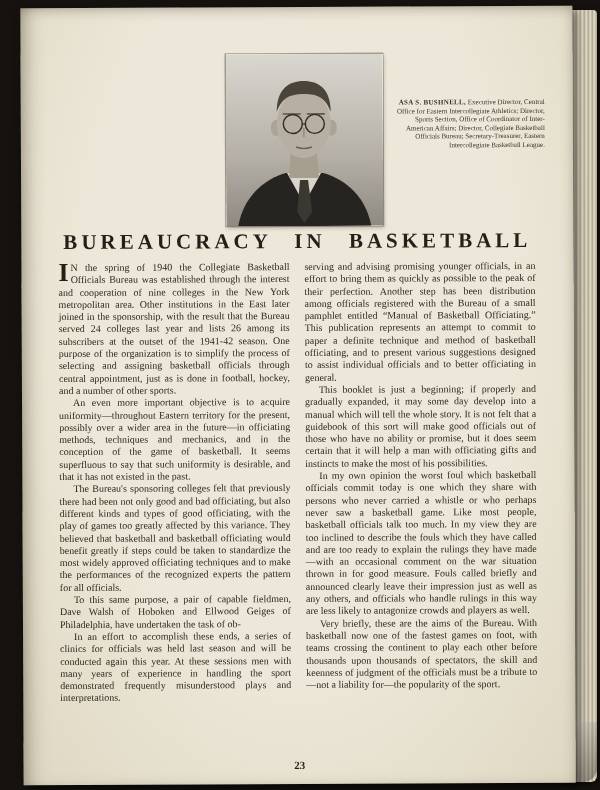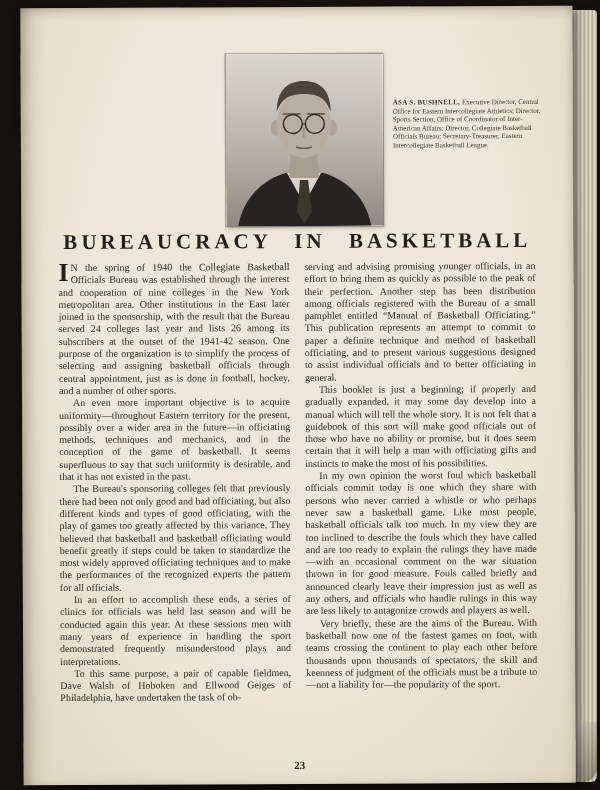--- a/index.html
+++ b/index.html
@@ -38,21 +38,21 @@
   .photo{
     position:absolute;left:205px;top:47px;width:157px;height:172px;
     box-shadow:0 0 0 1px rgba(40,32,20,.35), 1px 2px 4px rgba(40,32,20,.3);
     overflow:hidden;
   }
   .photo svg{display:block;}
 
   .caption{
     position:absolute;left:372px;top:92px;width:152px;
     font-size:7px;line-height:8.6px;color:#3a332a;
-    text-align:left;
+    text-align:right;
   }
   .caption .caption-name{font-weight:bold;letter-spacing:.3px;}
 
   .title{
     position:absolute;left:0;right:0;top:222px;margin:0;
     text-align:center;
     font-size:21px;font-weight:bold;
     letter-spacing:4px;word-spacing:14px;
     color:#241f18;
   }
@@ -124,22 +124,22 @@
       <span class="caption-text">Executive Director, Central Office for Eastern Intercollegiate Athletics; Director, Sports Section, Office of Coordinator of Inter-American Affairs; Director, Collegiate Basketball Officials Bureau; Secretary-Treasurer, Eastern Intercollegiate Basketball League.</span>
     </div>
 
     <h1 class="title">BUREAUCRACY IN BASKETBALL</h1>
 
     <div class="columns">
       <div class="col">
         <p class="p first"><span class="dropcap">I</span><span>N the spring of 1940 the Collegiate Basketball Officials Bureau was established through the interest and cooperation of nine colleges in the New York metropolitan area. Other institutions in the East later joined in the sponsorship, with the result that the Bureau served 24 colleges last year and lists 26 among its subscribers at the outset of the 1941-42 season. One purpose of the organization is to simplify the process of selecting and assigning basketball officials through central appointment, just as is done in football, hockey, and a number of other sports.</span></p>
         <p class="p">An even more important objective is to acquire uniformity—throughout Eastern territory for the present, possibly over a wider area in the future—in officiating methods, techniques and mechanics, and in the conception of the game of basketball. It seems superfluous to say that such uniformity is desirable, and that it has not existed in the past.</p>
         <p class="p">The Bureau's sponsoring colleges felt that previously there had been not only good and bad officiating, but also different kinds and types of good officiating, with the play of games too greatly affected by this variance. They believed that basketball and basketball officiating would benefit greatly if steps could be taken to standardize the most widely approved officiating techniques and to make the performances of the recognized experts the pattern for all officials.</p>
+        <p class="p">To this same purpose, a pair of capable fieldmen, Dave Walsh of Hoboken and Ellwood Geiges of Philadelphia, have undertaken the task of ob-</p>
         <p class="p">In an effort to accomplish these ends, a series of clinics for officials was held last season and will be conducted again this year. At these sessions men with many years of experience in handling the sport demonstrated frequently misunderstood plays and interpretations.</p>
-        <p class="p">To this same purpose, a pair of capable fieldmen, Dave Walsh of Hoboken and Ellwood Geiges of Philadelphia, have undertaken the task of ob-</p>
       </div>
       <div class="col">
         <p class="p no-indent">serving and advising promising younger officials, in an effort to bring them as quickly as possible to the peak of their perfection. Another step has been distribution among officials registered with the Bureau of a small pamphlet entitled “Manual of Basketball Officiating.” This publication represents an attempt to commit to paper a definite technique and method of basketball officiating, and to present various suggestions designed to assist individual officials and to better officiating in general.</p>
         <p class="p">This booklet is just a beginning; if properly and gradually expanded, it may some day develop into a manual which will tell the whole story. It is not felt that a guidebook of this sort will make good officials out of those who have no ability or promise, but it does seem certain that it will help a man with officiating gifts and instincts to make the most of his possibilities.</p>
         <p class="p">In my own opinion the worst foul which basketball officials commit today is one which they share with persons who never carried a whistle or who perhaps never saw a basketball game. Like most people, basketball officials talk too much. In my view they are too inclined to describe the fouls which they have called and are too ready to explain the rulings they have made—with an occasional comment on the war situation thrown in for good measure. Fouls called briefly and announced clearly leave their impression just as well as any others, and officials who handle rulings in this way are less likely to antagonize crowds and players as well.</p>
         <p class="p">Very briefly, these are the aims of the Bureau. With basketball now one of the fastest games on foot, with teams crossing the continent to play each other before thousands upon thousands of spectators, the skill and keenness of judgment of the officials must be a tribute to—not a liability for—the popularity of the sport.</p>
       </div>
     </div>
 
     <div class="page-number">23</div>

